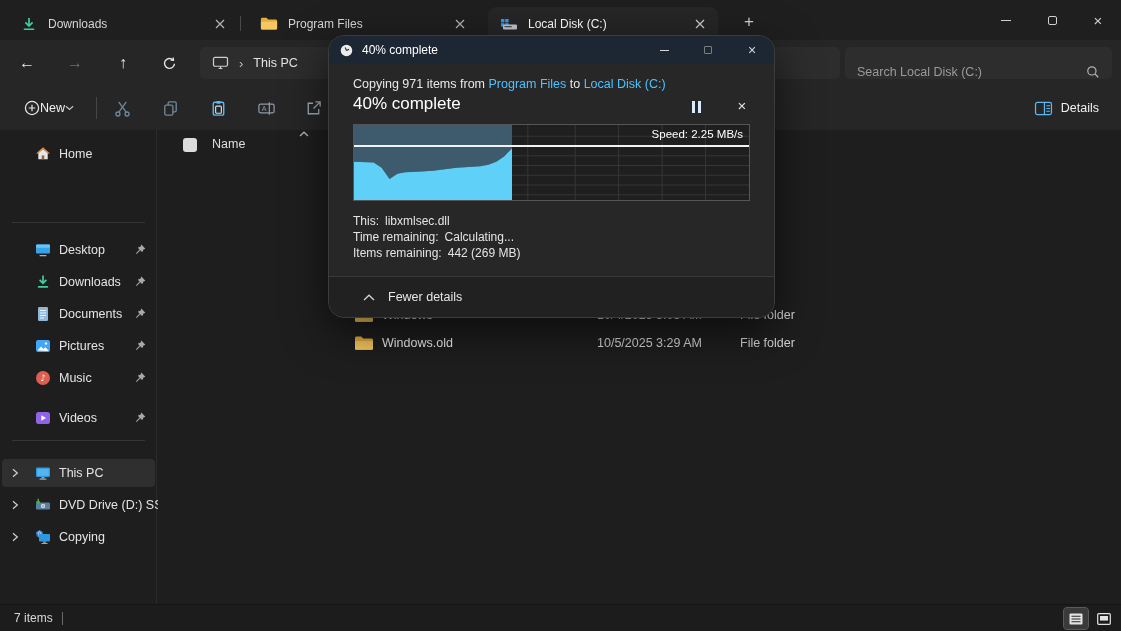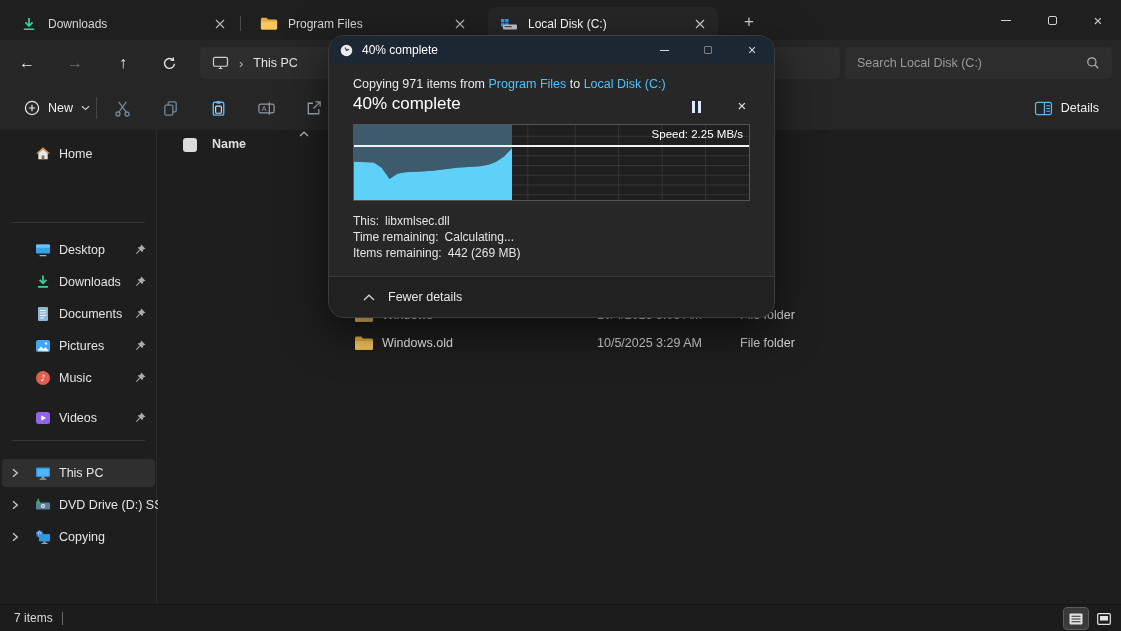--- a/index.html
+++ b/index.html
@@ -29,29 +29,29 @@
 
   
   .toolbar { position:absolute; left:0; top:40px; right:0; height:46px; background:#262626; }
   .navbtn { position:absolute; top:7px; width:34px; height:32px; border-radius:5px; display:flex;
             align-items:center; justify-content:center; font-size:16px; color:#e6e6e6; }
   .navbtn.disabled { color:#6d6d6d; }
   .addrbar { position:absolute; left:200px; top:7px; width:640px; height:32px; background:#2d2d2d;
              border-radius:5px; display:flex; align-items:center; padding:0 12px; color:#e3e3e3; }
   .addrbar .crumb-sep { margin:0 10px; color:#bdbdbd; font-size:13px; }
   .searchbar { position:absolute; left:845px; top:7px; width:267px; height:32px; background:#2d2d2d;
-               border-radius:5px; display:flex; align-items:center; padding:0 12px; }
+               border-radius:5px; display:flex; align-items:flex-end; padding:0 12px; }
   .searchbar input { flex:1; background:transparent; border:none; outline:none; color:#a2a2a2;
                      font:inherit; font-size:12.5px; }
   .searchbar input::placeholder { color:#9a9a9a; opacity:1; }
 
   
   .cmdbar { position:absolute; left:0; top:86px; right:0; height:44px; background:#262626; }
   .newbtn { position:absolute; left:14px; top:8px; height:28px; display:flex; align-items:center;
-            gap:8px; padding:0 10px; border-radius:5px; color:#f0f0f0; }
+            gap:0; padding:0 10px; border-radius:5px; color:#f0f0f0; }
   .cmd-sep { position:absolute; left:96px; top:11px; width:1px; height:22px; background:#454545; }
   .cmdicon { position:absolute; top:7px; width:32px; height:30px; border-radius:5px;
              display:flex; align-items:center; justify-content:center; }
   .detailsbtn { position:absolute; right:14px; top:8px; height:28px; display:flex; align-items:center;
                 gap:8px; padding:0 8px; border-radius:5px; color:#f0f0f0; }
 
   
   .sidebar { position:absolute; left:0; top:130px; width:157px; bottom:27px; background:#1e1e1e;
              border-right:1px solid #2b2b2b; }
   .side-item { position:absolute; left:2px; width:153px; height:28px; border-radius:4px;
@@ -60,21 +60,21 @@
   .side-item .chev { position:absolute; left:9px; top:9px; }
   .side-item .sicon { position:absolute; left:33px; top:6px; width:16px; height:16px; }
   .side-item .slabel { position:absolute; left:57px; top:50%; transform:translateY(-50%); white-space:nowrap; }
   .side-item .pin { position:absolute; right:9px; top:8px; }
   .side-div { position:absolute; left:12px; width:133px; height:1px; background:#353535; }
 
   
   .files { position:absolute; left:158px; top:130px; right:0; bottom:27px; background:#1e1e1e; }
   .fhead-check { position:absolute; left:183px; top:138px; width:14px; height:14px;
                  background:#dcdcdc; border-radius:3px; }
-  .fhead-name { position:absolute; left:212px; top:137px; color:#dedede;font-weight:bold; }
+  .fhead-name { position:absolute; left:212px; top:137px; color:#dedede; }
   .fhead-caret { position:absolute; left:299px; top:131px; }
   .frow { position:absolute; left:160px; right:10px; height:28px; display:block; }
   .frow .ficon { position:absolute; left:194px; top:6px; width:20px; height:16px; }
   .frow .fname { position:absolute; left:222px; top:50%; transform:translateY(-50%); color:#efefef; }
   .frow .fdate { position:absolute; left:437px; top:50%; transform:translateY(-50%); color:#d6d6d6; }
   .frow .ftype { position:absolute; left:580px; top:50%; transform:translateY(-50%); color:#d6d6d6; }
 
   
   .statusbar { position:absolute; left:0; right:0; bottom:0; height:27px; background:#1c1c1c;
                border-top:1px solid #141414; }

